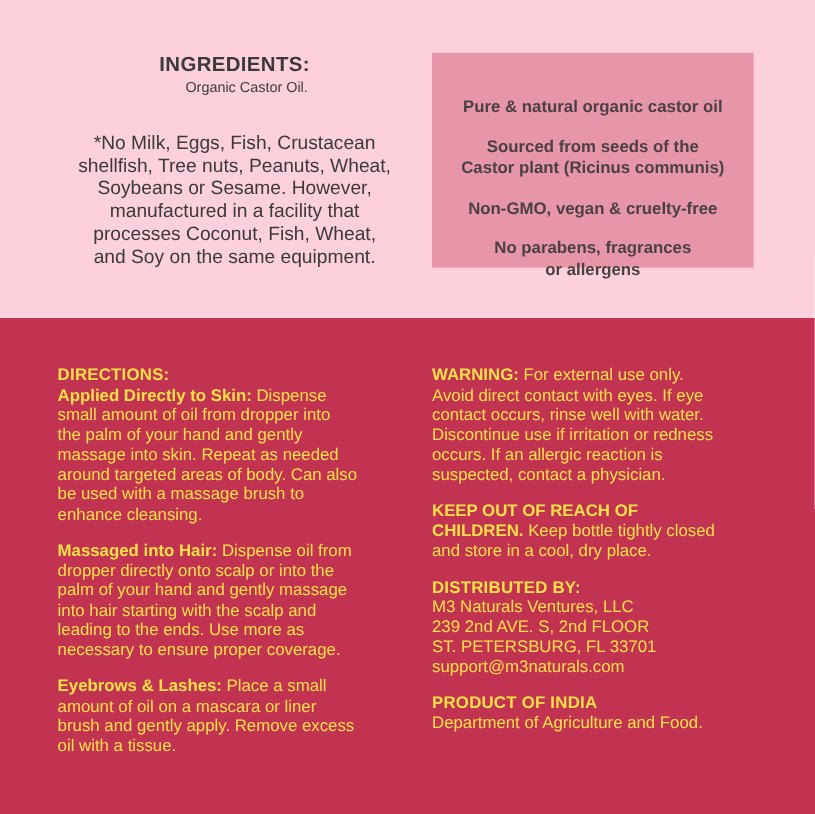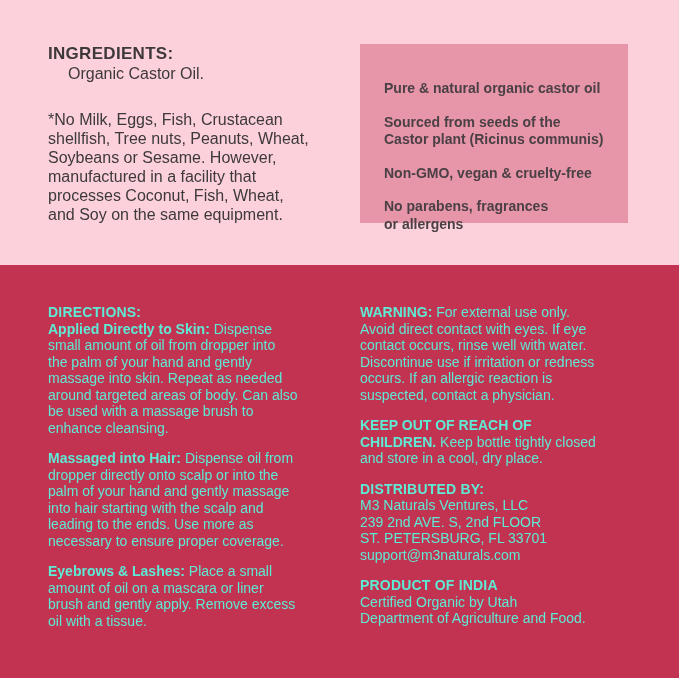--- a/index.html
+++ b/index.html
@@ -16,36 +16,37 @@
     -webkit-font-smoothing: antialiased;
   }
 
   
   .top-section {
     position: absolute;
     left: 0; top: 0;
     width: 679px;
     height: 265px;
     background: #fcd1db;
+    text-align: center;
   }
   .ingredients-block {
     position: absolute;
     left: 48px;
     top: 44px;
     width: 295px;
     color: #3d393b;
   }
   .ingredients-heading {
     font-size: 17px;
     font-weight: bold;
     line-height: 19px;
     letter-spacing: 0.3px;
   }
   .ingredients-value {
-    font-size: 16px;
+    font-size: 12px;
     line-height: 19px;
     margin-top: 1px;
     margin-left: 20px;
   }
   .allergen-note {
     font-size: 16px;
     line-height: 19px;
     margin-top: 27px;
     white-space: pre-line;
   }
@@ -71,21 +72,21 @@
   }
   .feature-item:last-child { margin-bottom: 0; }
 
   
   .bottom-section {
     position: absolute;
     left: 0; top: 265px;
     width: 679px;
     height: 413px;
     background: #c23352;
-    color: #5eead4;
+    color: #fde047;
   }
   .col {
     position: absolute;
     top: 39px;
     font-size: 14px;
     line-height: 16.5px;
   }
   .col-left  { left: 48px;  width: 296px; }
   .col-right { left: 360px; width: 282px; }
   .para { margin: 0 0 14px 0; }
@@ -169,20 +170,19 @@
       <p class="para">
         <span class="heading-line" style="display:block">DISTRIBUTED BY:</span>
         <span class="addr-line" style="display:block">M3 Naturals Ventures, LLC</span>
         <span class="addr-line" style="display:block">239 2nd AVE. S, 2nd FLOOR</span>
         <span class="addr-line" style="display:block">ST. PETERSBURG, FL 33701</span>
         <span class="addr-line" style="display:block">support@m3naturals.com</span>
       </p>
 
       <p class="para">
         <span class="heading-line" style="display:block">PRODUCT OF INDIA</span>
-        <span class="addr-line" style="display:block">Certified Organic by Utah</span>
         <span class="addr-line" style="display:block">Department of Agriculture and Food.</span>
       </p>
 
     </div>
 
   </div>
 </div>
 
 </body></html>

